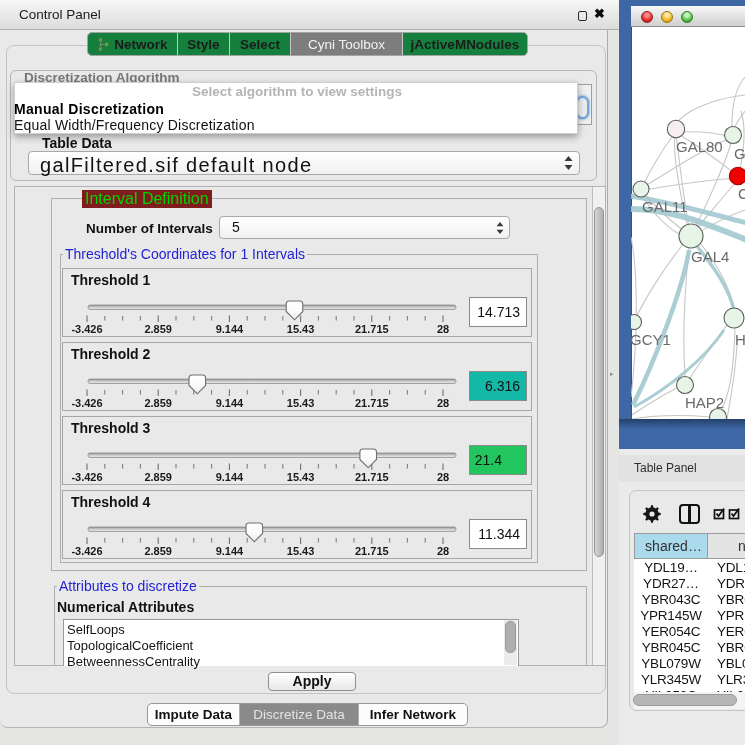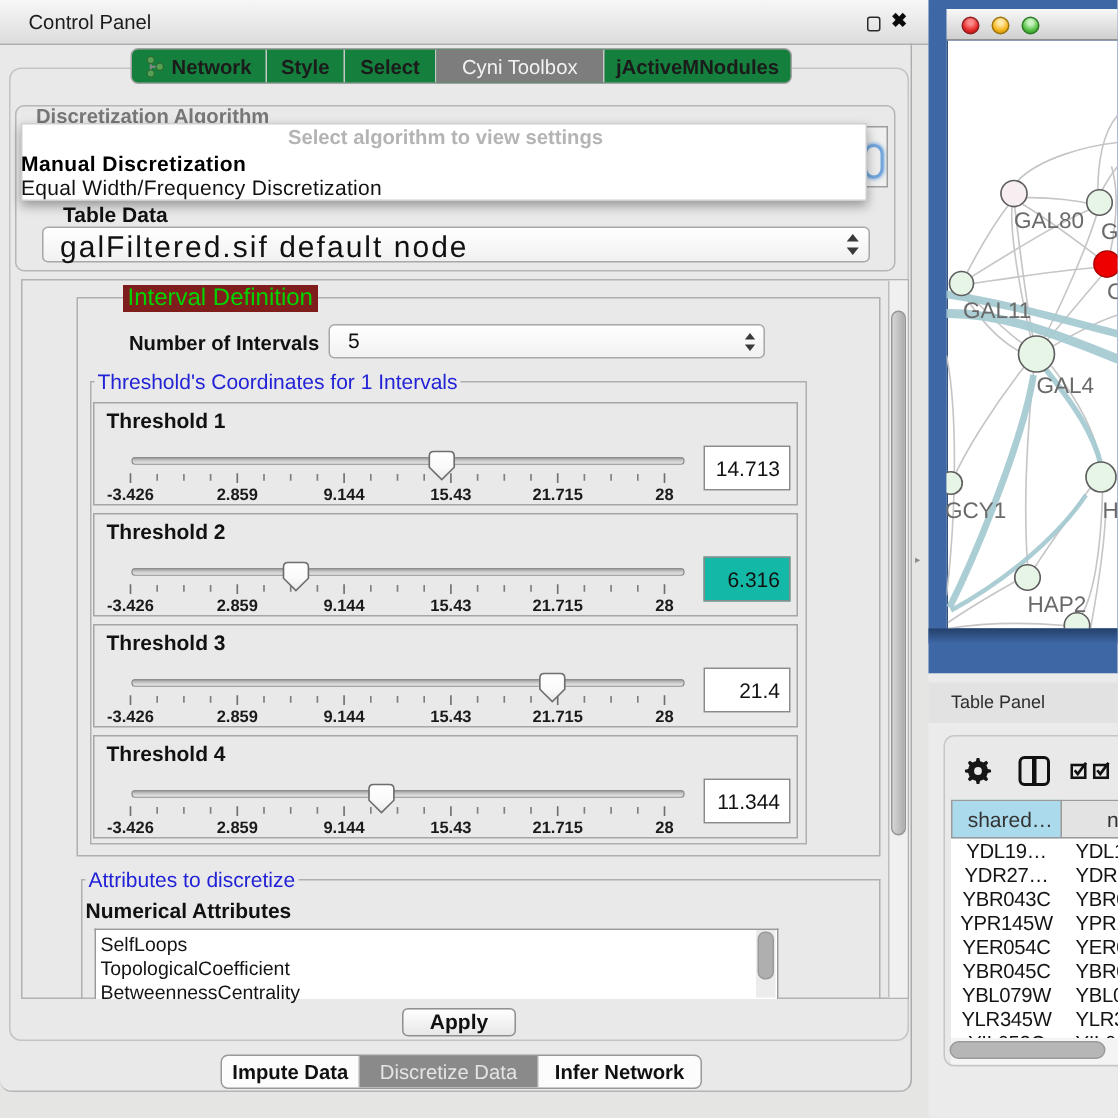--- a/index.html
+++ b/index.html
@@ -145,21 +145,21 @@
   <rect x="26" y="13" width="368" height="4.5" rx="2" fill="url(#grv)" stroke="#8E8E8E" stroke-width="0.8"></rect>
   <use href="#tks"></use>
   <text x="25.0" y="41" text-anchor="middle" font-size="11" font-weight="bold" fill="#1A1A1A" font-family="Liberation Sans">-3.426</text>
     <text x="96.2" y="41" text-anchor="middle" font-size="11" font-weight="bold" fill="#1A1A1A" font-family="Liberation Sans">2.859</text>
     <text x="167.4" y="41" text-anchor="middle" font-size="11" font-weight="bold" fill="#1A1A1A" font-family="Liberation Sans">9.144</text>
     <text x="238.6" y="41" text-anchor="middle" font-size="11" font-weight="bold" fill="#1A1A1A" font-family="Liberation Sans">15.43</text>
     <text x="309.8" y="41" text-anchor="middle" font-size="11" font-weight="bold" fill="#1A1A1A" font-family="Liberation Sans">21.715</text>
     <text x="381.0" y="41" text-anchor="middle" font-size="11" font-weight="bold" fill="#1A1A1A" font-family="Liberation Sans">28</text>
   <path d="M 297.9 12 Q 297.9 9 300.9 9 L 311.5 9 Q 314.5 9 314.5 12 L 314.5 19.5 L 306.2 27.8 L 297.9 19.5 Z" fill="url(#thg)" stroke="#6E6E6E" stroke-width="1.1"></path>
 </svg>
-<div class="abs" style="left:469px;top:445px;width:58px;height:30px;background:#ffffff;border:1px solid #8A8A8A;font-size:14px;color:#111;text-align:right;line-height:28px;padding-right:6px;">21.4</div>
+<div class="abs" style="left:469px;top:445px;width:58px;height:30px;background:#22c55e;border:1px solid #8A8A8A;font-size:14px;color:#111;text-align:right;line-height:28px;padding-right:24px;">21.4</div>
 <div class="abs" style="left:62px;top:490px;width:470px;height:69px;border:1px solid #A6A6A6;"></div>
 <div class="abs thl" style="left:71px;top:494px;">Threshold 4</div>
 <svg class="abs" style="left:62px;top:514px;" width="470" height="46" viewBox="0 0 470 46">
 
   <rect x="26" y="13" width="368" height="4.5" rx="2" fill="url(#grv)" stroke="#8E8E8E" stroke-width="0.8"></rect>
   <use href="#tks"></use>
   <text x="25.0" y="41" text-anchor="middle" font-size="11" font-weight="bold" fill="#1A1A1A" font-family="Liberation Sans">-3.426</text>
     <text x="96.2" y="41" text-anchor="middle" font-size="11" font-weight="bold" fill="#1A1A1A" font-family="Liberation Sans">2.859</text>
     <text x="167.4" y="41" text-anchor="middle" font-size="11" font-weight="bold" fill="#1A1A1A" font-family="Liberation Sans">9.144</text>
     <text x="238.6" y="41" text-anchor="middle" font-size="11" font-weight="bold" fill="#1A1A1A" font-family="Liberation Sans">15.43</text>
@@ -171,21 +171,21 @@
 
 <div class="abs" style="left:54px;top:586px;width:533px;height:80px;border:1px solid #AFAFAF;border-bottom:none;"></div>
 <div class="abs" style="left:57px;top:578px;font-size:14px;color:#2222D6;background:#E9E9E9;padding:0 2px;">Attributes to discretize</div>
 <div class="abs" style="left:57px;top:599px;font-size:14px;font-weight:bold;color:#111;">Numerical Attributes</div>
 <div class="abs" style="left:63px;top:619px;width:456px;height:47px;background:#FFFFFF;border:1px solid #999;border-bottom:none;font-size:13.5px;color:#141414;">
   <div style="padding:2px 0 0 3px;line-height:16px;font-size:13px;">SelfLoops<br>TopologicalCoefficient<br>BetweennessCentrality</div>
 </div>
 <div class="abs" style="left:504px;top:620px;width:13px;height:45px;background:#ECECEC;"></div>
 <div class="abs" style="left:505px;top:621px;width:11px;height:32px;border-radius:5px;background:#AFAFAF;border:1px solid #9A9A9A;"></div>
 
-<div class="abs" style="left:268px;top:672px;width:76px;height:19px;background:linear-gradient(#FFFFFF,#E7E7E7);border:1px solid #8F8F8F;border-radius:4px;text-align:center;line-height:17px;font-size:14px;font-weight:bold;color:#111;">Apply</div>
+<div class="abs" style="left:268px;top:672px;width:88px;height:19px;background:linear-gradient(#FFFFFF,#E7E7E7);border:1px solid #8F8F8F;border-radius:4px;text-align:center;line-height:17px;font-size:14px;font-weight:bold;color:#111;">Apply</div>
 
 <div class="abs" style="left:147px;top:703px;width:321px;height:23px;border:1px solid #989898;border-radius:5px;overflow:hidden;display:flex;font-size:13.5px;font-weight:bold;background:#FCFCFC;z-index:5;">
   <div style="width:92px;display:flex;align-items:center;justify-content:center;color:#111;border-right:1px solid #AFAFAF;">Impute Data</div>
   <div style="width:118px;display:flex;align-items:center;justify-content:center;background:#8A8A8A;color:#E4E4E4;font-weight:normal;">Discretize Data</div>
   <div style="flex:1;display:flex;align-items:center;justify-content:center;color:#111;border-left:1px solid #AFAFAF;">Infer Network</div>
 </div>
 
 <div class="abs" style="left:608px;top:30px;width:11px;height:698px;background:#E5E5E3;"></div>
 <div class="abs" style="left:610px;top:370px;width:5px;height:8px;color:#8A8A8A;font-size:7px;line-height:8px;">▸</div>
 

